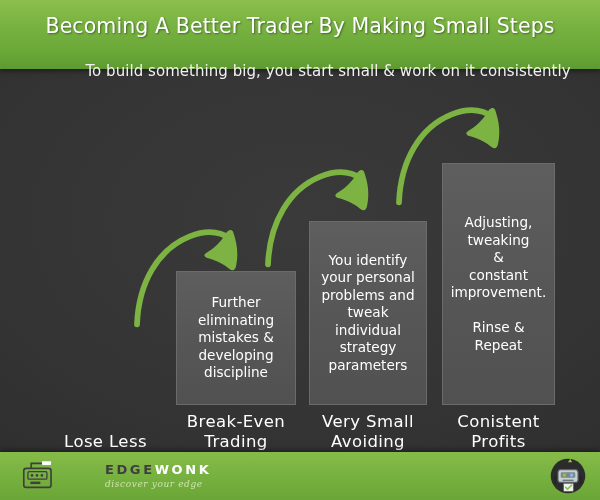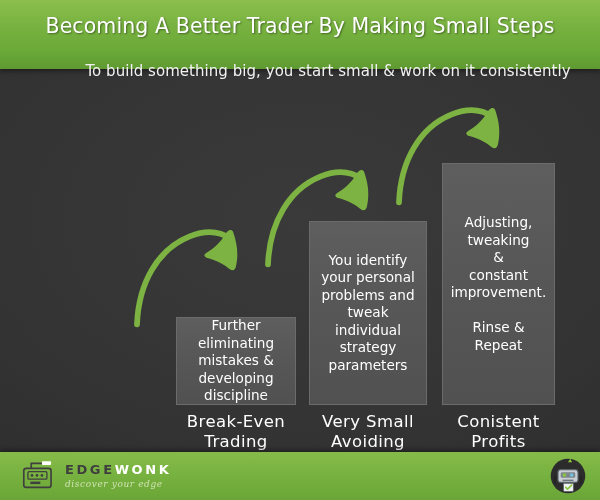--- a/index.html
+++ b/index.html
@@ -122,20 +122,21 @@
     height: 48px;
     background: linear-gradient(180deg, #86bb49 0%, #78b240 45%, #6aa637 100%);
     box-shadow: 0 -2px 5px rgba(0,0,0,0.40);
   }
   .footer-logo {
     position: absolute;
     left: 18px;
     top: 7px;
     display: flex;
     align-items: center;
+    gap: 40px;
   }
   .logo-mark { width: 38px; height: 32px; margin-right: 9px; }
   .logo-text-wrap { position: relative; top: 1px; }
   .logo-word { font-size: 13px; letter-spacing: 2.6px; line-height: 14px; white-space: nowrap; }
   .logo-word .edge { color: #3f3f3f; font-weight: bold; }
   .logo-word .wonk { color: #ffffff; font-weight: bold; }
   .logo-tagline {
     margin-top: 2px;
     font-family: "DejaVu Serif", serif;
     font-style: italic;
@@ -172,24 +173,25 @@
       <use href="#arrowShape" x="0" y="0" transform="translate(268,170) scale(0.80)"></use>
     </g>
     <g>
       <use href="#arrowShape" x="0" y="0" transform="translate(399,108) scale(0.80)"></use>
     </g>
   </svg>
 
   <div class="steps">
 
     <div class="step" style="left:37px; width:137px;">
+      <div class="step-label">Lose Less</div>
     </div>
 
     <div class="step" style="left:176px; width:120px;">
-      <div class="step-box" style="height:88px;">
+      <div class="step-box" style="height:134px;">
         <div class="step-box-text">Further
 eliminating
 mistakes &amp;
 developing
 discipline</div>
       </div>
       <div class="step-label">Break-Even
 Trading</div>
     </div>
 

